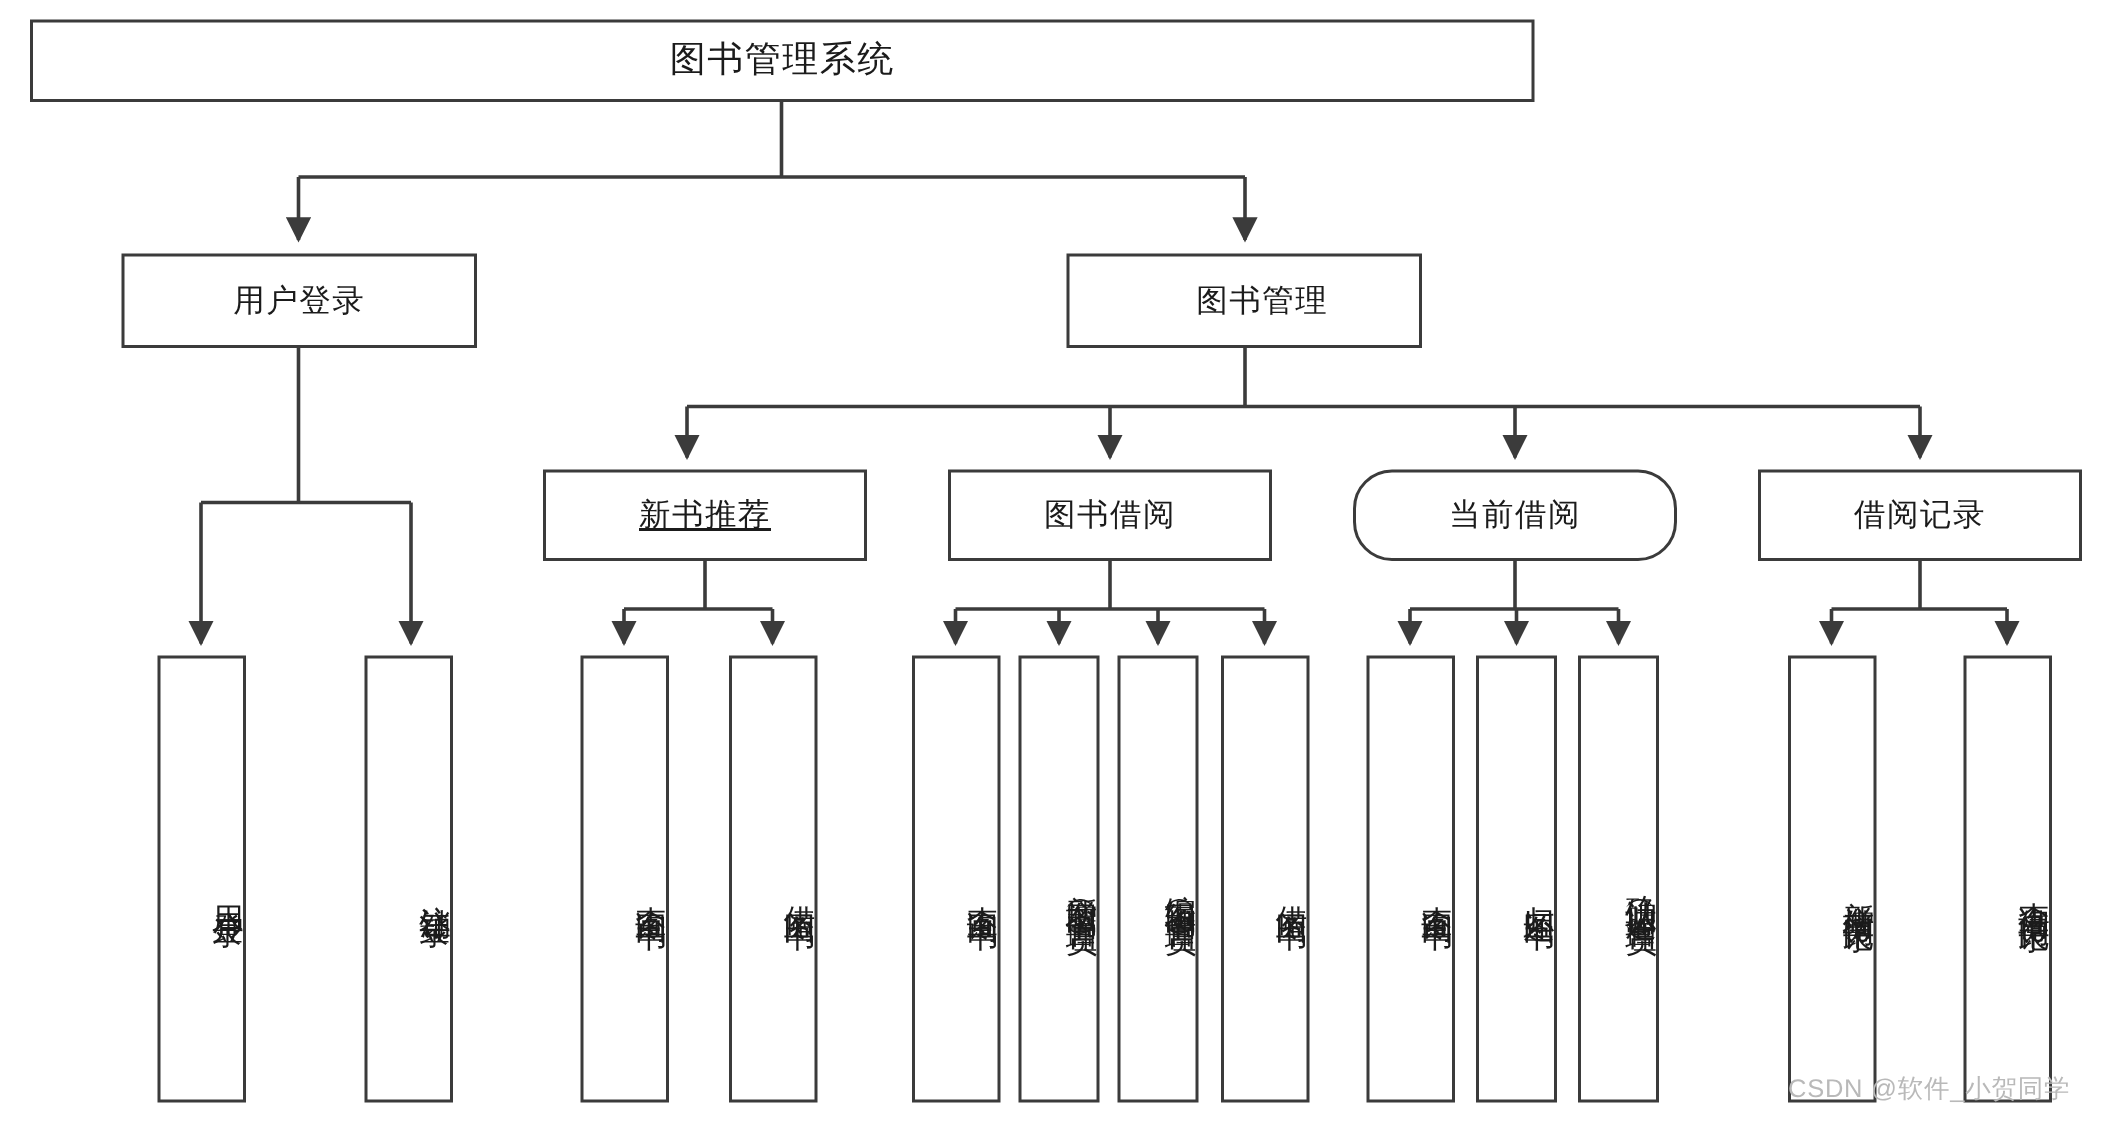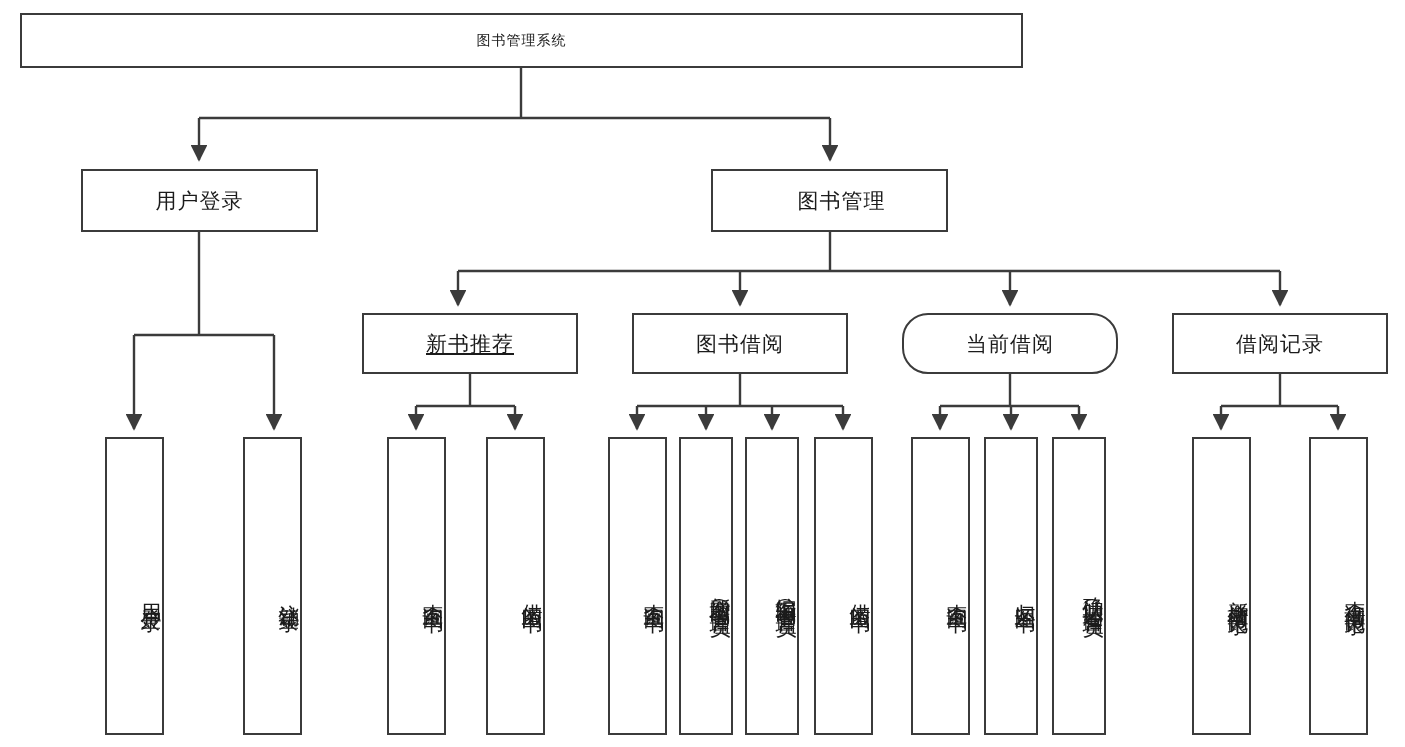--- a/index.html
+++ b/index.html
@@ -37,21 +37,21 @@
     color: #1b1b1b;
     z-index: 2;
   }
   .node-h {
     font-size: 21px;
     letter-spacing: 1px;
     line-height: 1.1;
     white-space: nowrap;
   }
   .node-root {
-    font-size: 14px;
+    font-size: 24px;
     letter-spacing: 1px;
   }
   .node-v {
     writing-mode: vertical-rl;
     text-orientation: upright;
     font-size: 21px;
     letter-spacing: 3px;
     line-height: 1.05;
     align-items: flex-start;
     justify-content: center;
@@ -178,14 +178,15 @@
         <span>确认归还（管理员）</span>
       </div>
       <div class="node node-v" style="left: 1192px; top: 437px; width: 59px; height: 298px; border-color: rgb(59, 59, 59); background: rgb(255, 255, 255); color: rgb(27, 27, 27);">
         <span>新增借阅记录</span>
       </div>
       <div class="node node-v" style="left: 1309px; top: 437px; width: 59px; height: 298px; border-color: rgb(59, 59, 59); background: rgb(255, 255, 255); color: rgb(27, 27, 27);">
         <span>查询借阅记录</span>
       </div>
     </div>
 
+  <div class="watermark" style="left: 1192px; top: 714px; color: rgb(185, 185, 185);">CSDN @软件_小贺同学</div>
 
 </div>
 
 </body></html>

